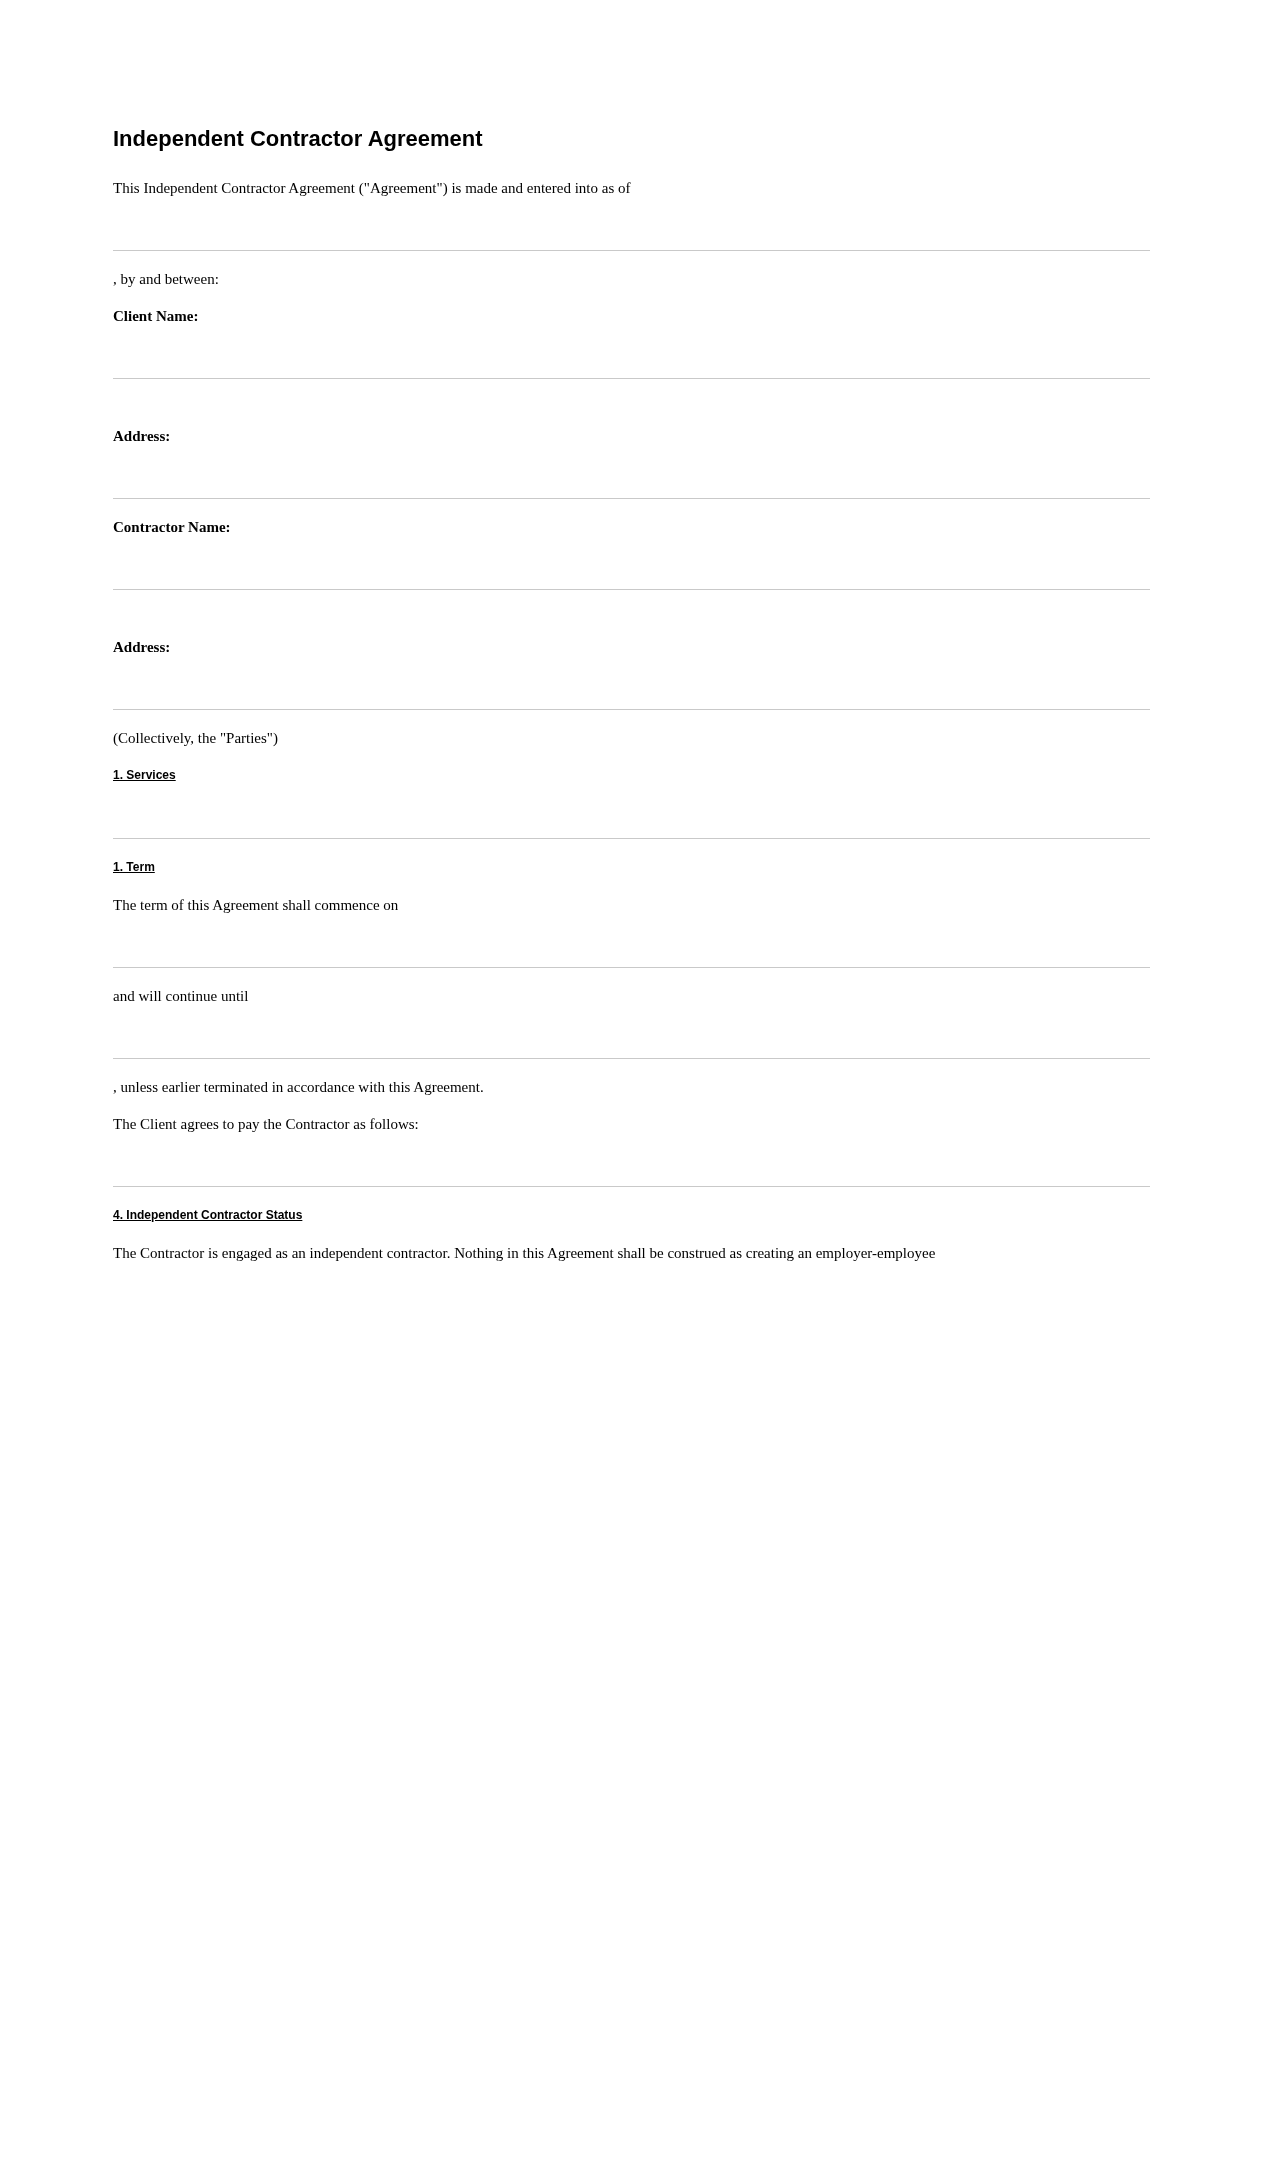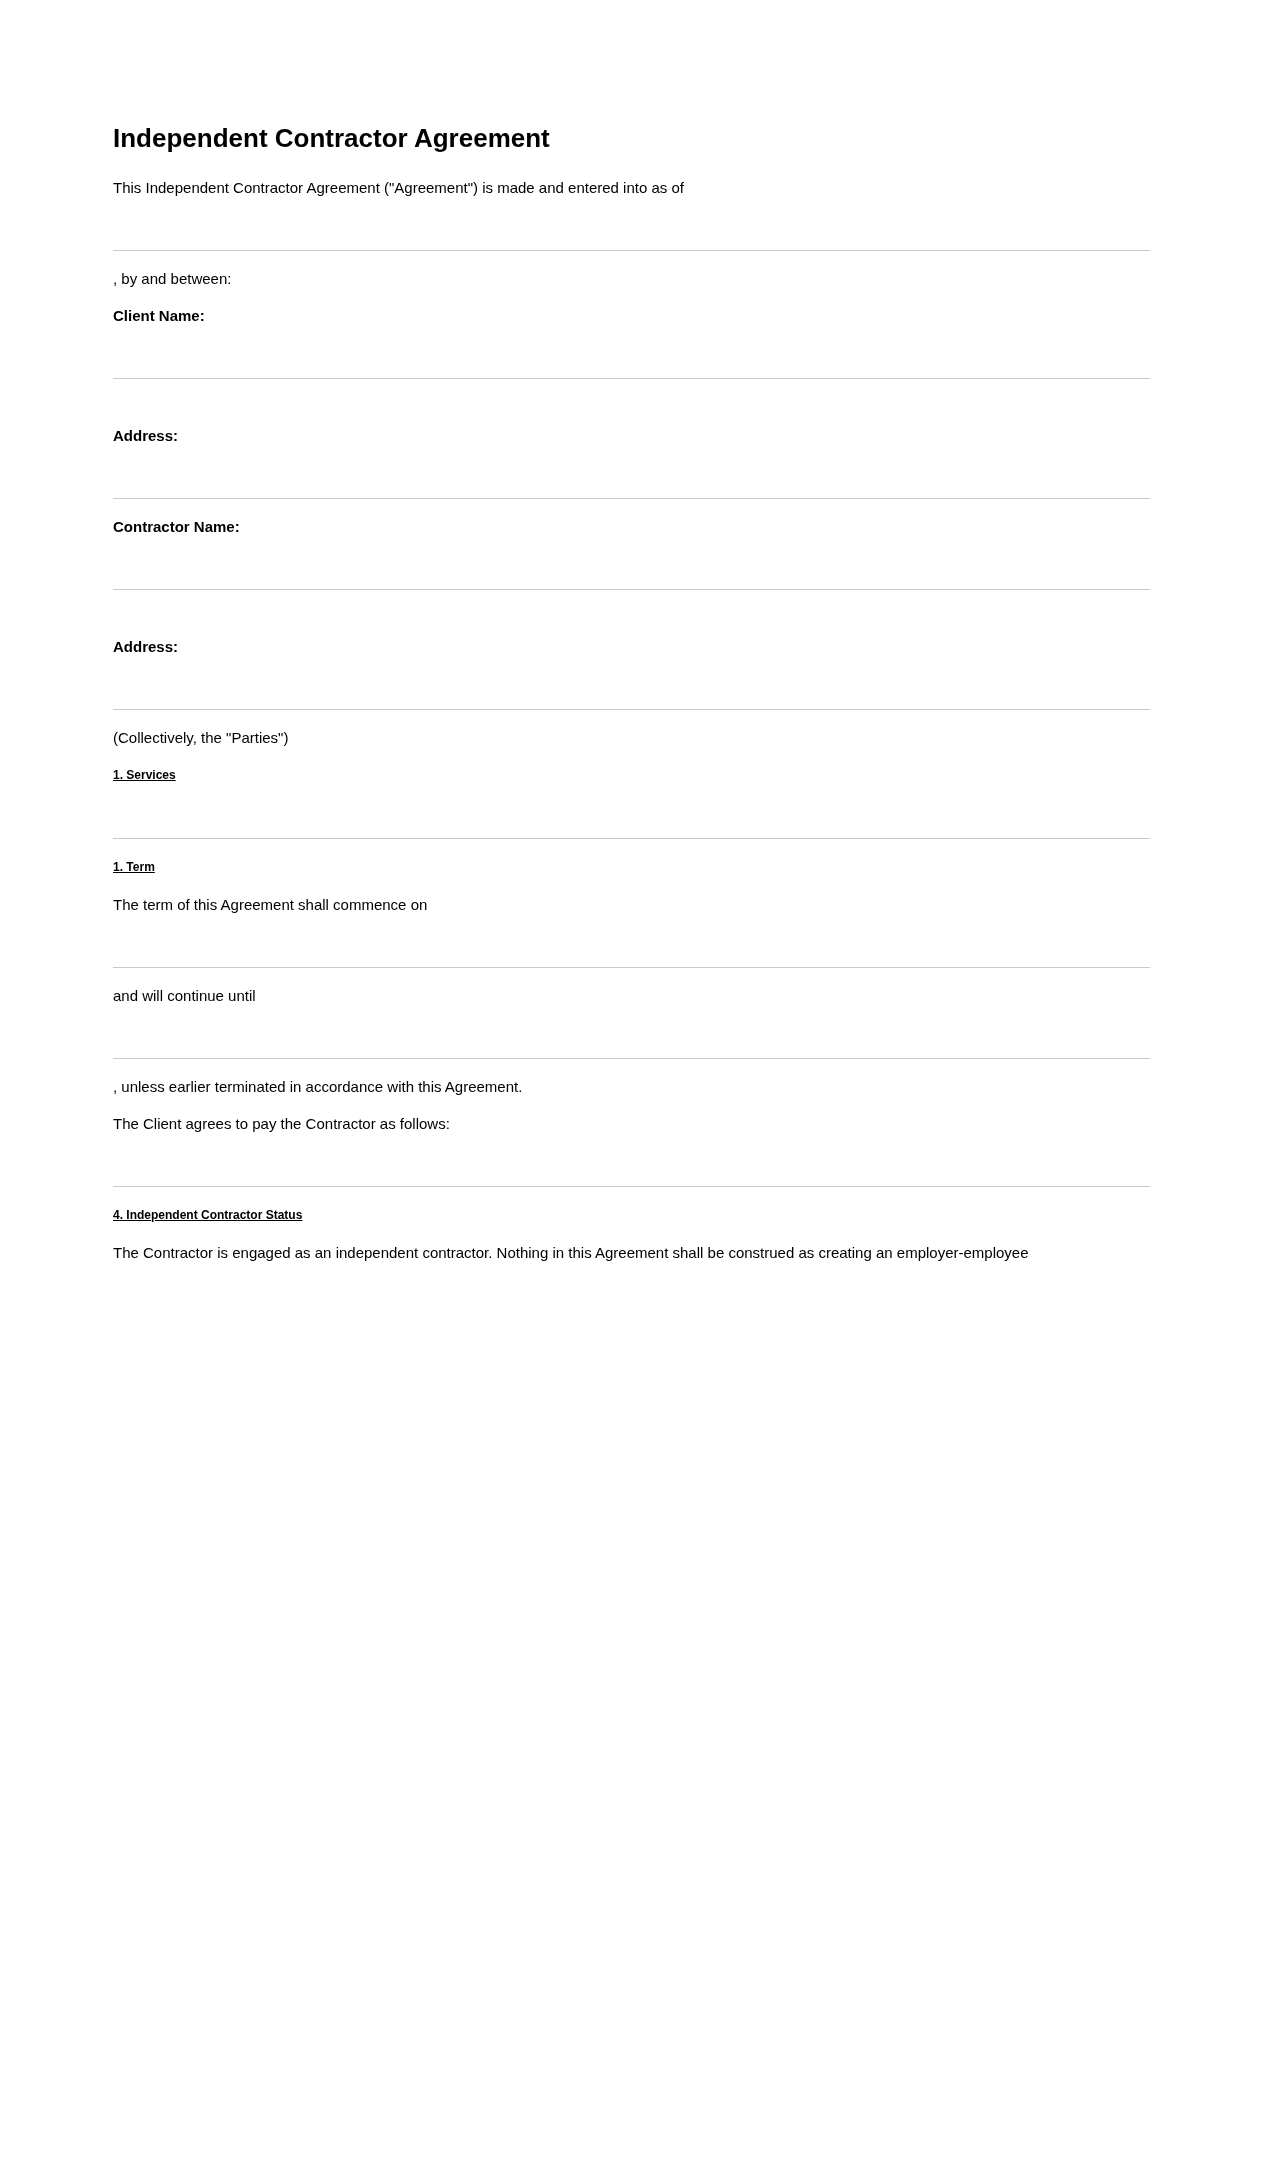--- a/index.html
+++ b/index.html
@@ -15,30 +15,31 @@
     color: #000000;
     -webkit-font-smoothing: antialiased;
   }
   .doc {
     box-sizing: content-box;
     margin: 0 113px 0 113px;
     width: 1037px;
     padding-top: 121px;
   }
   .doc-title {
-    font-size: 26px;
+    font-size: 22px;
     line-height: 35px;
     font-weight: 700;
     margin: 0 0 23px 0;
   }
   .doc p {
     font-size: 15px;
     line-height: 18px;
     font-weight: 400;
     margin: 19px 0;
+    font-family: Liberation Serif, serif;
   }
   .doc p.bold {
     font-weight: 700;
   }
   .doc h3.section-heading {
     font-size: 12px;
     line-height: 19px;
     font-weight: 700;
     text-decoration: underline;
     margin: 19px 0;

